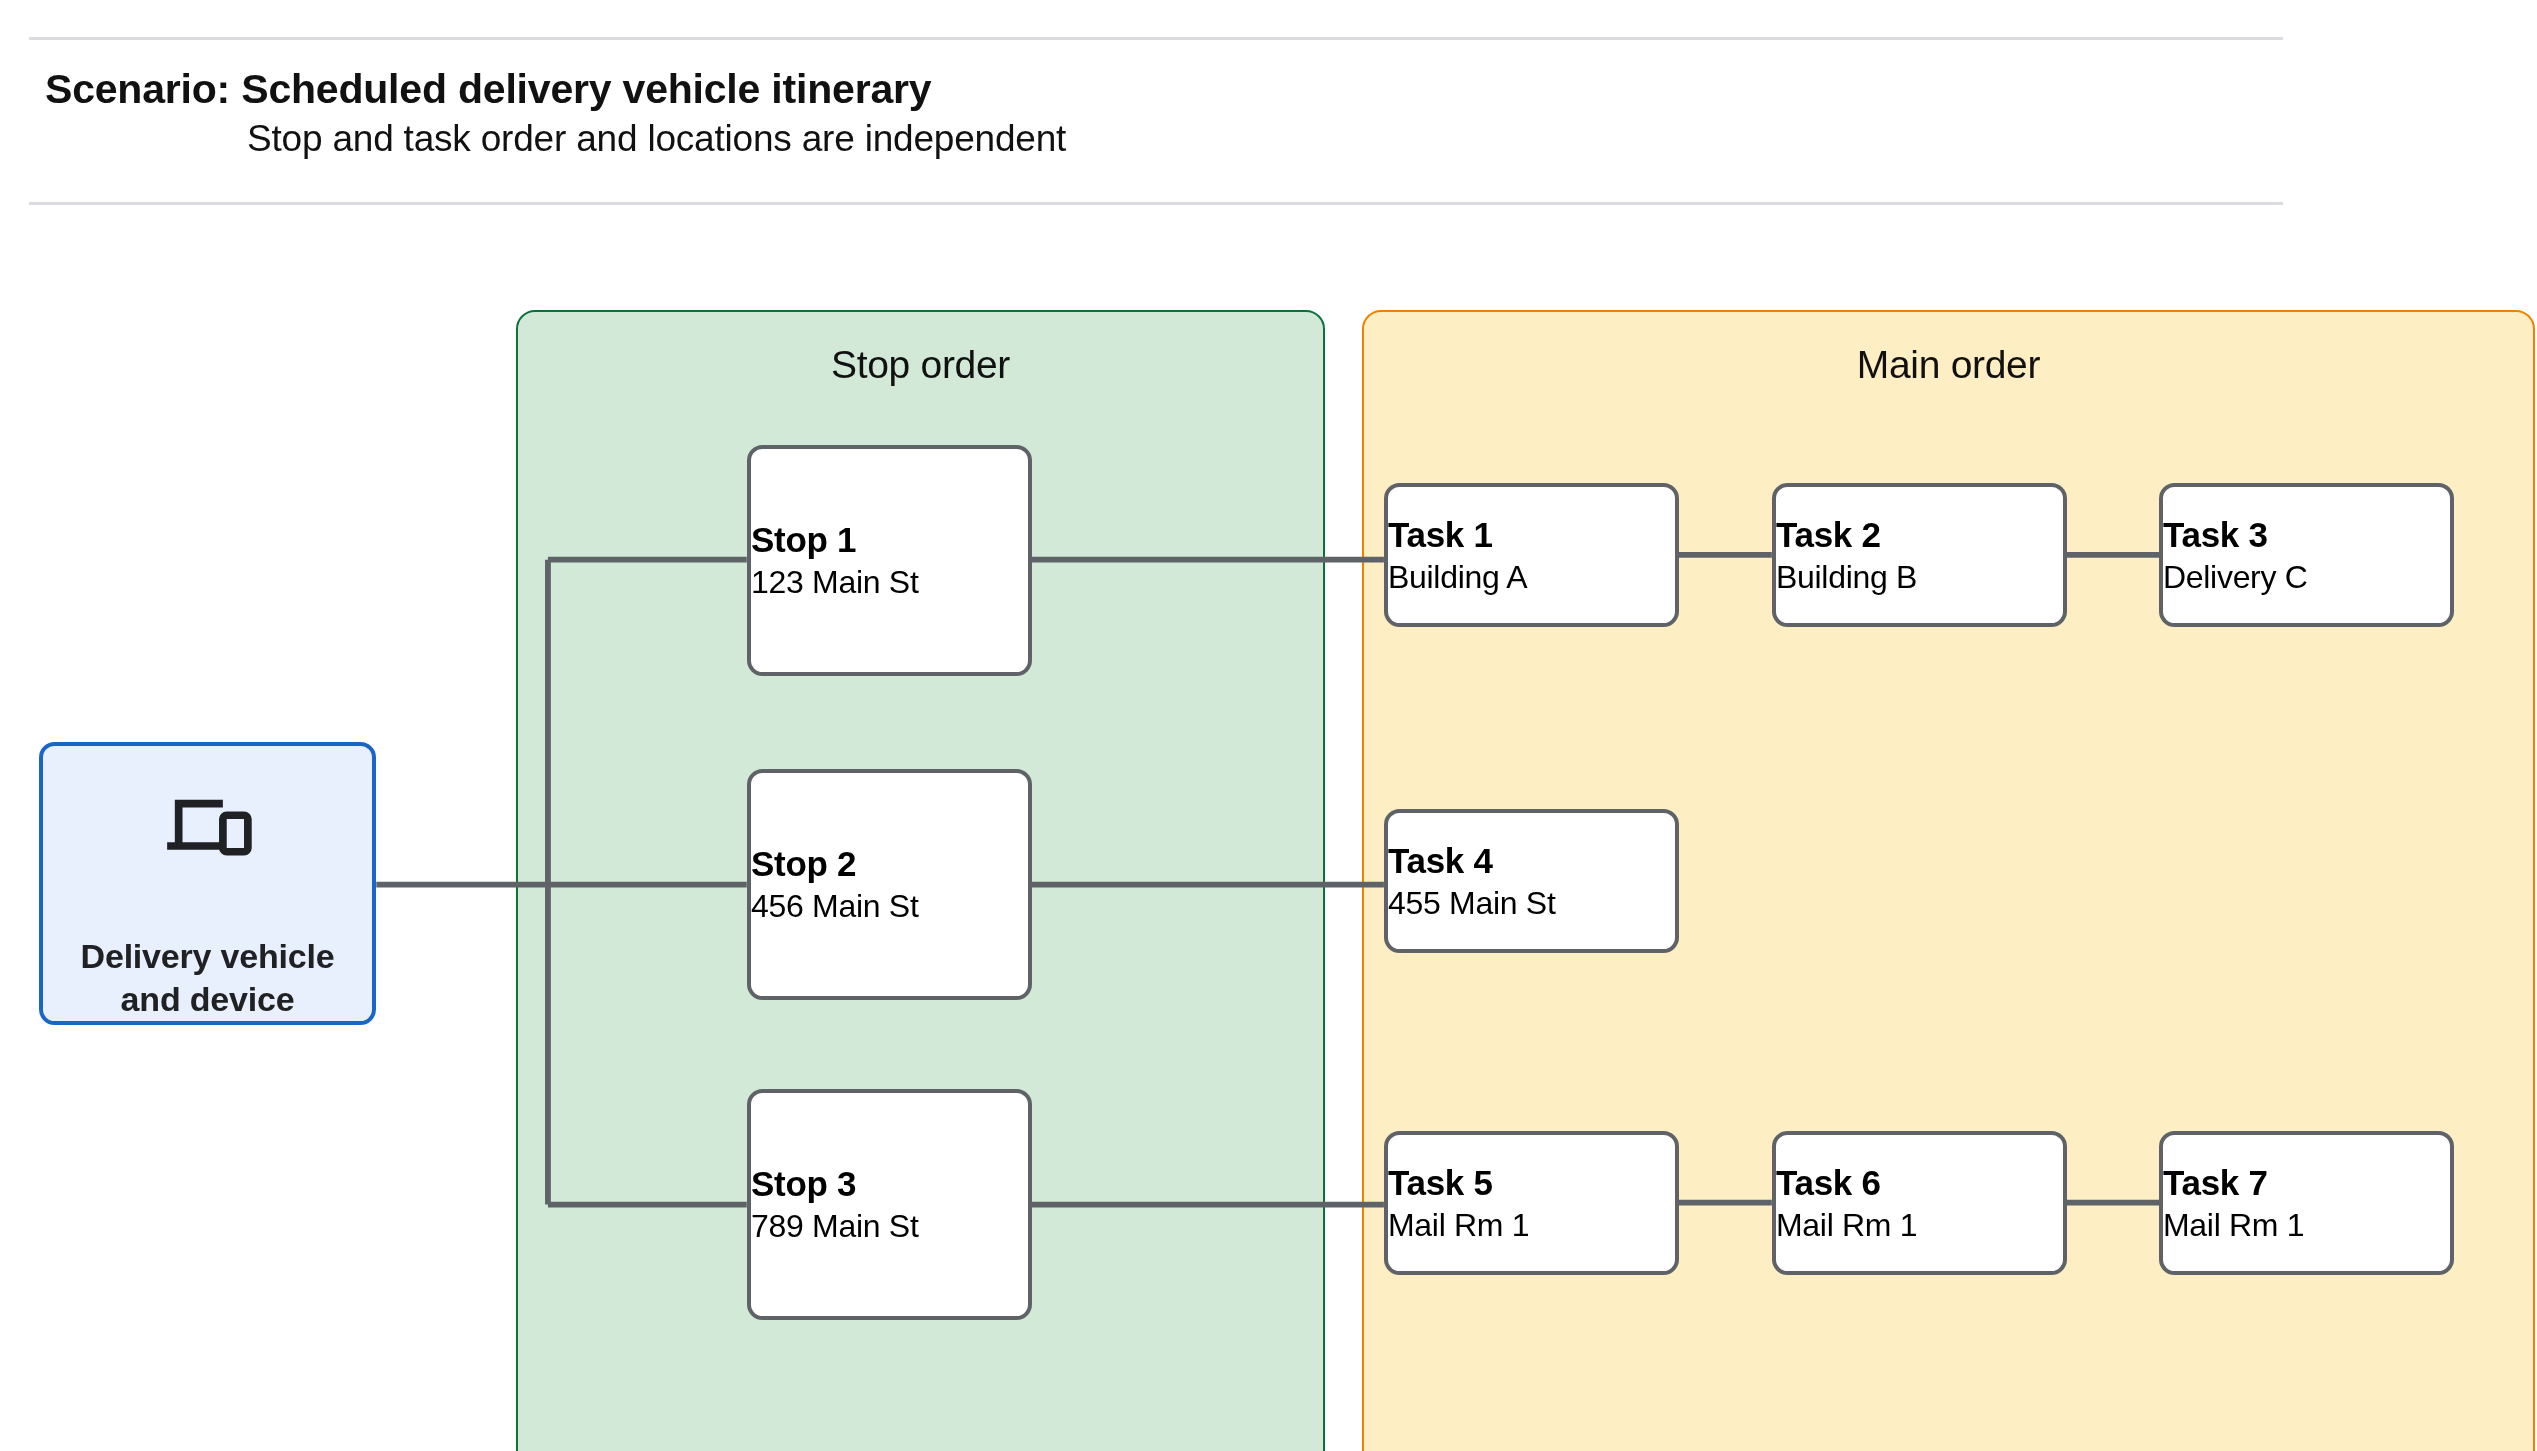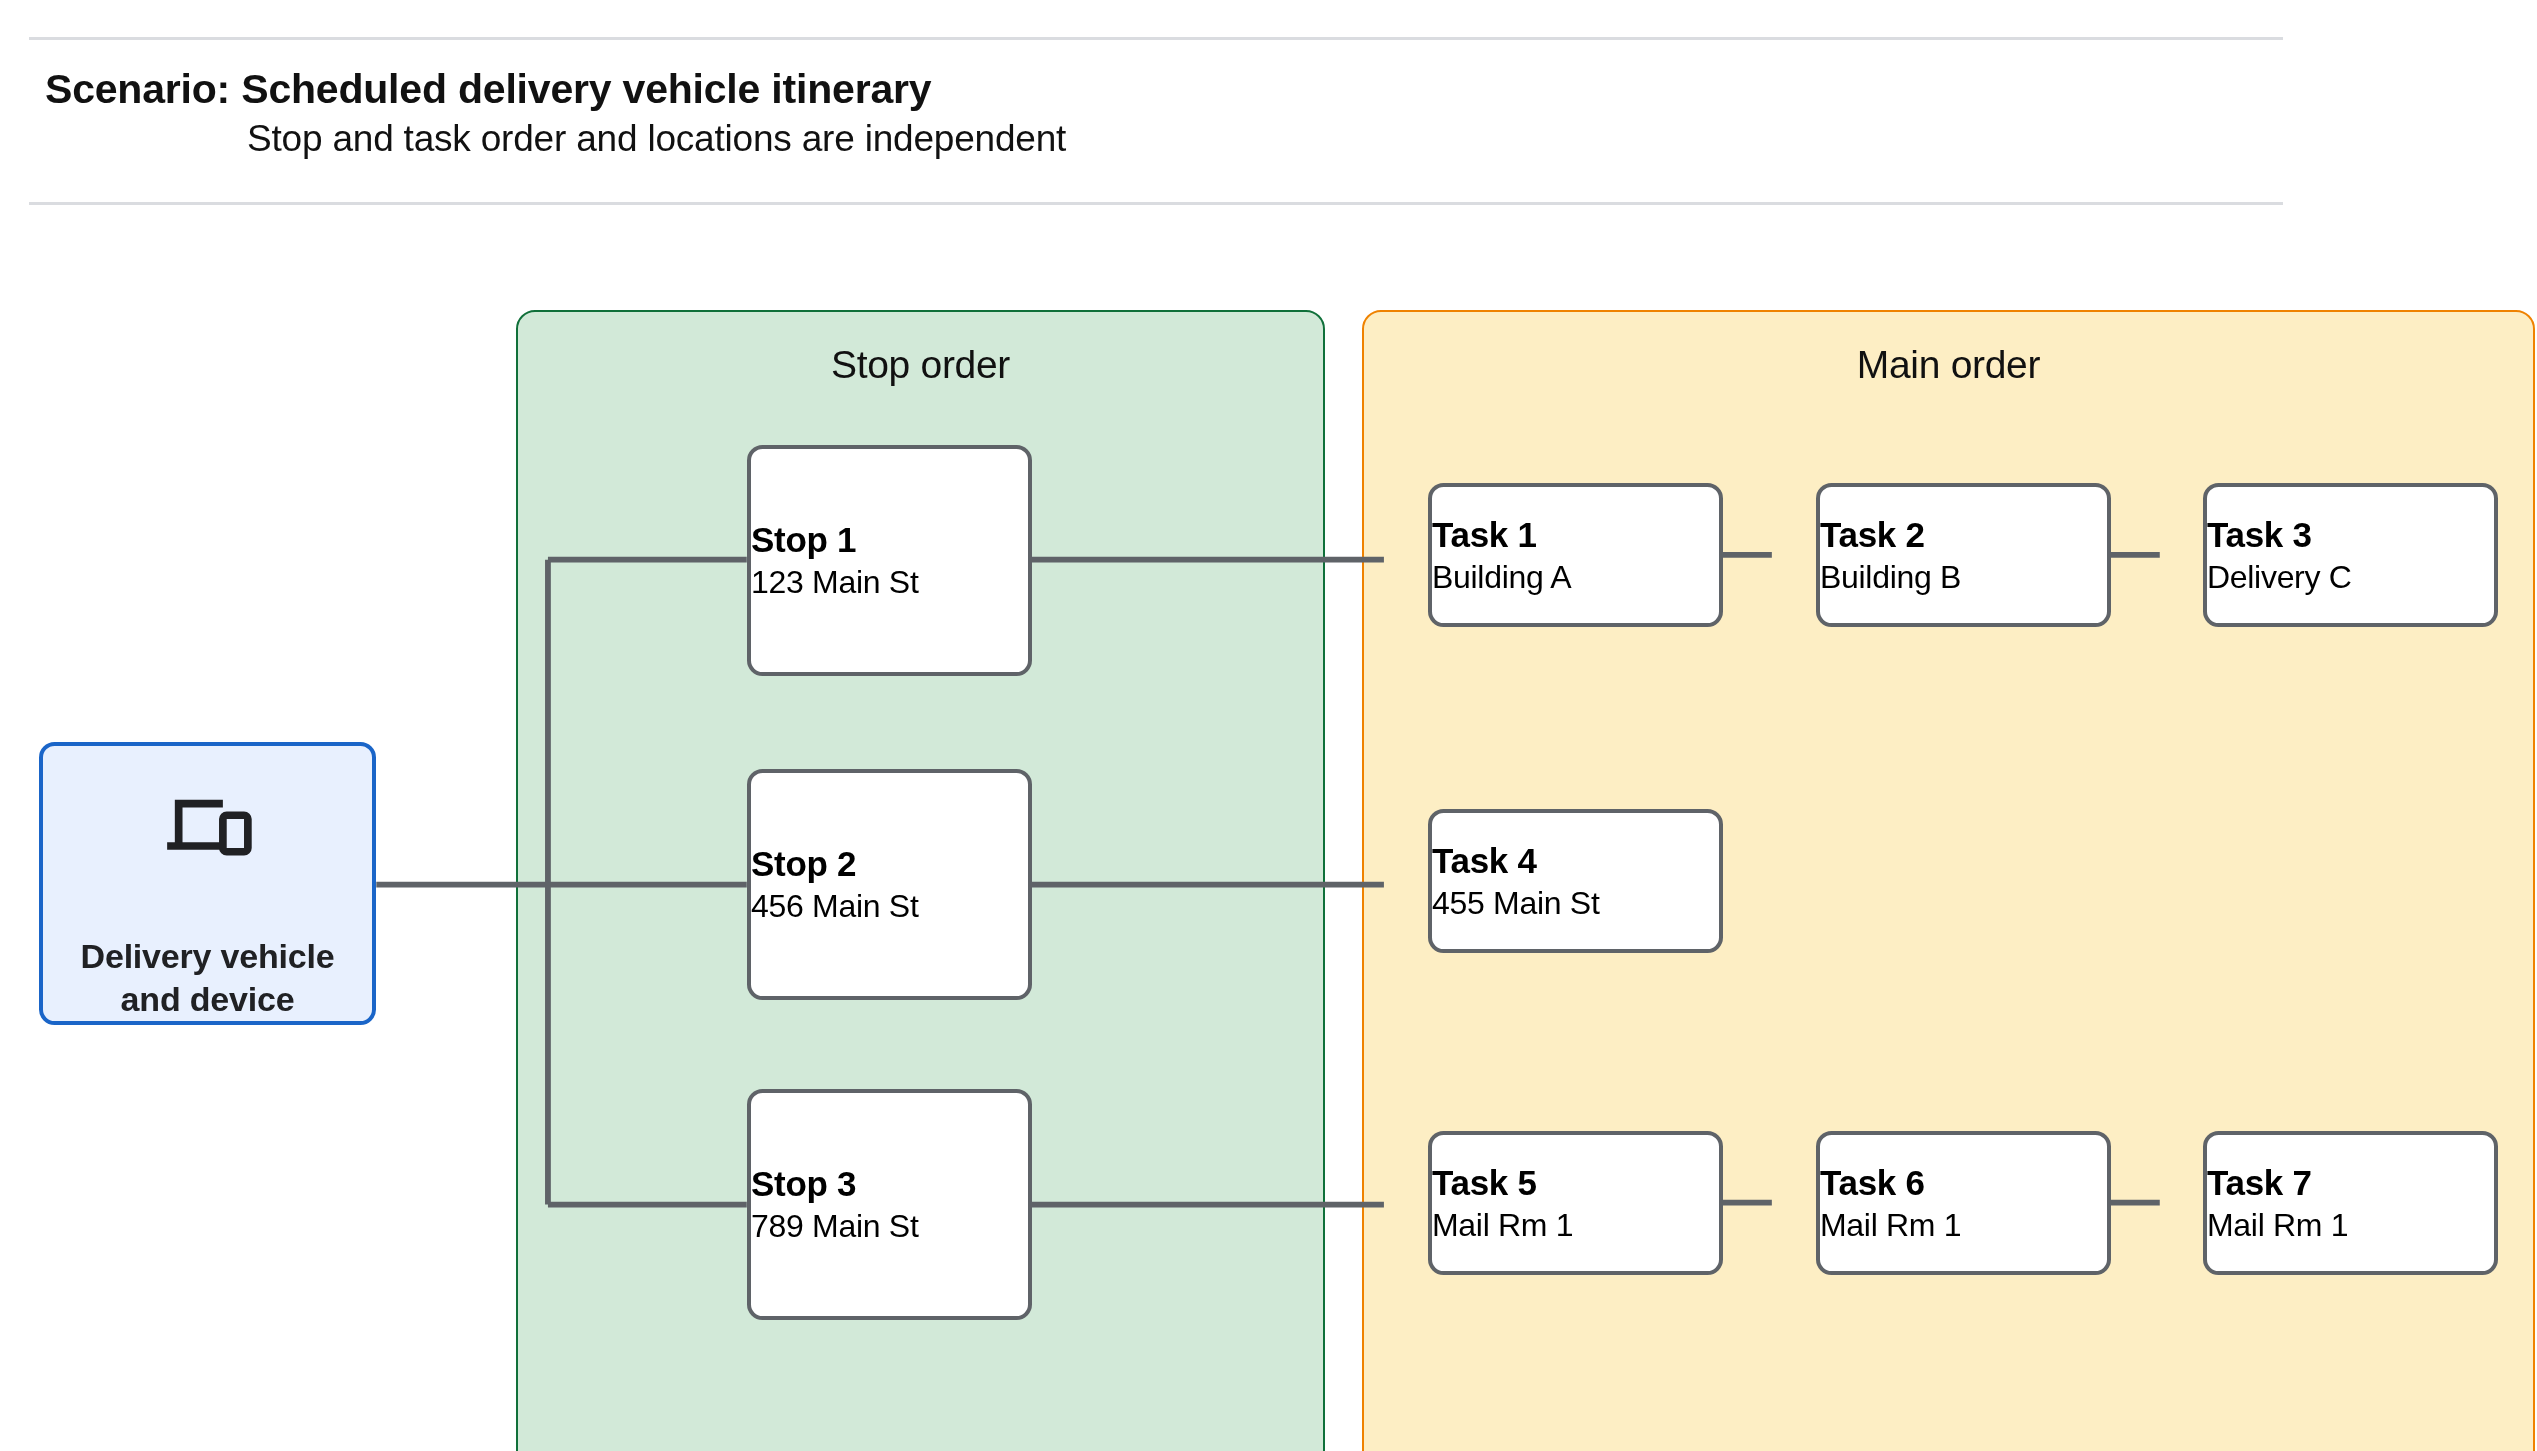--- a/index.html
+++ b/index.html
@@ -122,21 +122,21 @@
     line-height: 1.14;
     letter-spacing: -0.3px;
     margin-top: 3.9px;
   }
 
   .stop-node { width: 285px; height: 231px; left: 747px; }
   #stop-1 { top: 445px; }
   #stop-2 { top: 769px; }
   #stop-3 { top: 1089px; }
 
-  .task-node { width: 295px; height: 144px; margin-left: 44px; }
+  .task-node { width: 295px; height: 144px; }
   .task-col-1 { left: 1384px; }
   .task-col-2 { left: 1772px; }
   .task-col-3 { left: 2159px; }
   .task-row-1 { top: 483px; }
   .task-row-2 { top: 809px; }
   .task-row-3 { top: 1131px; }
 
   
   #vehicle-box {
     position: absolute;

